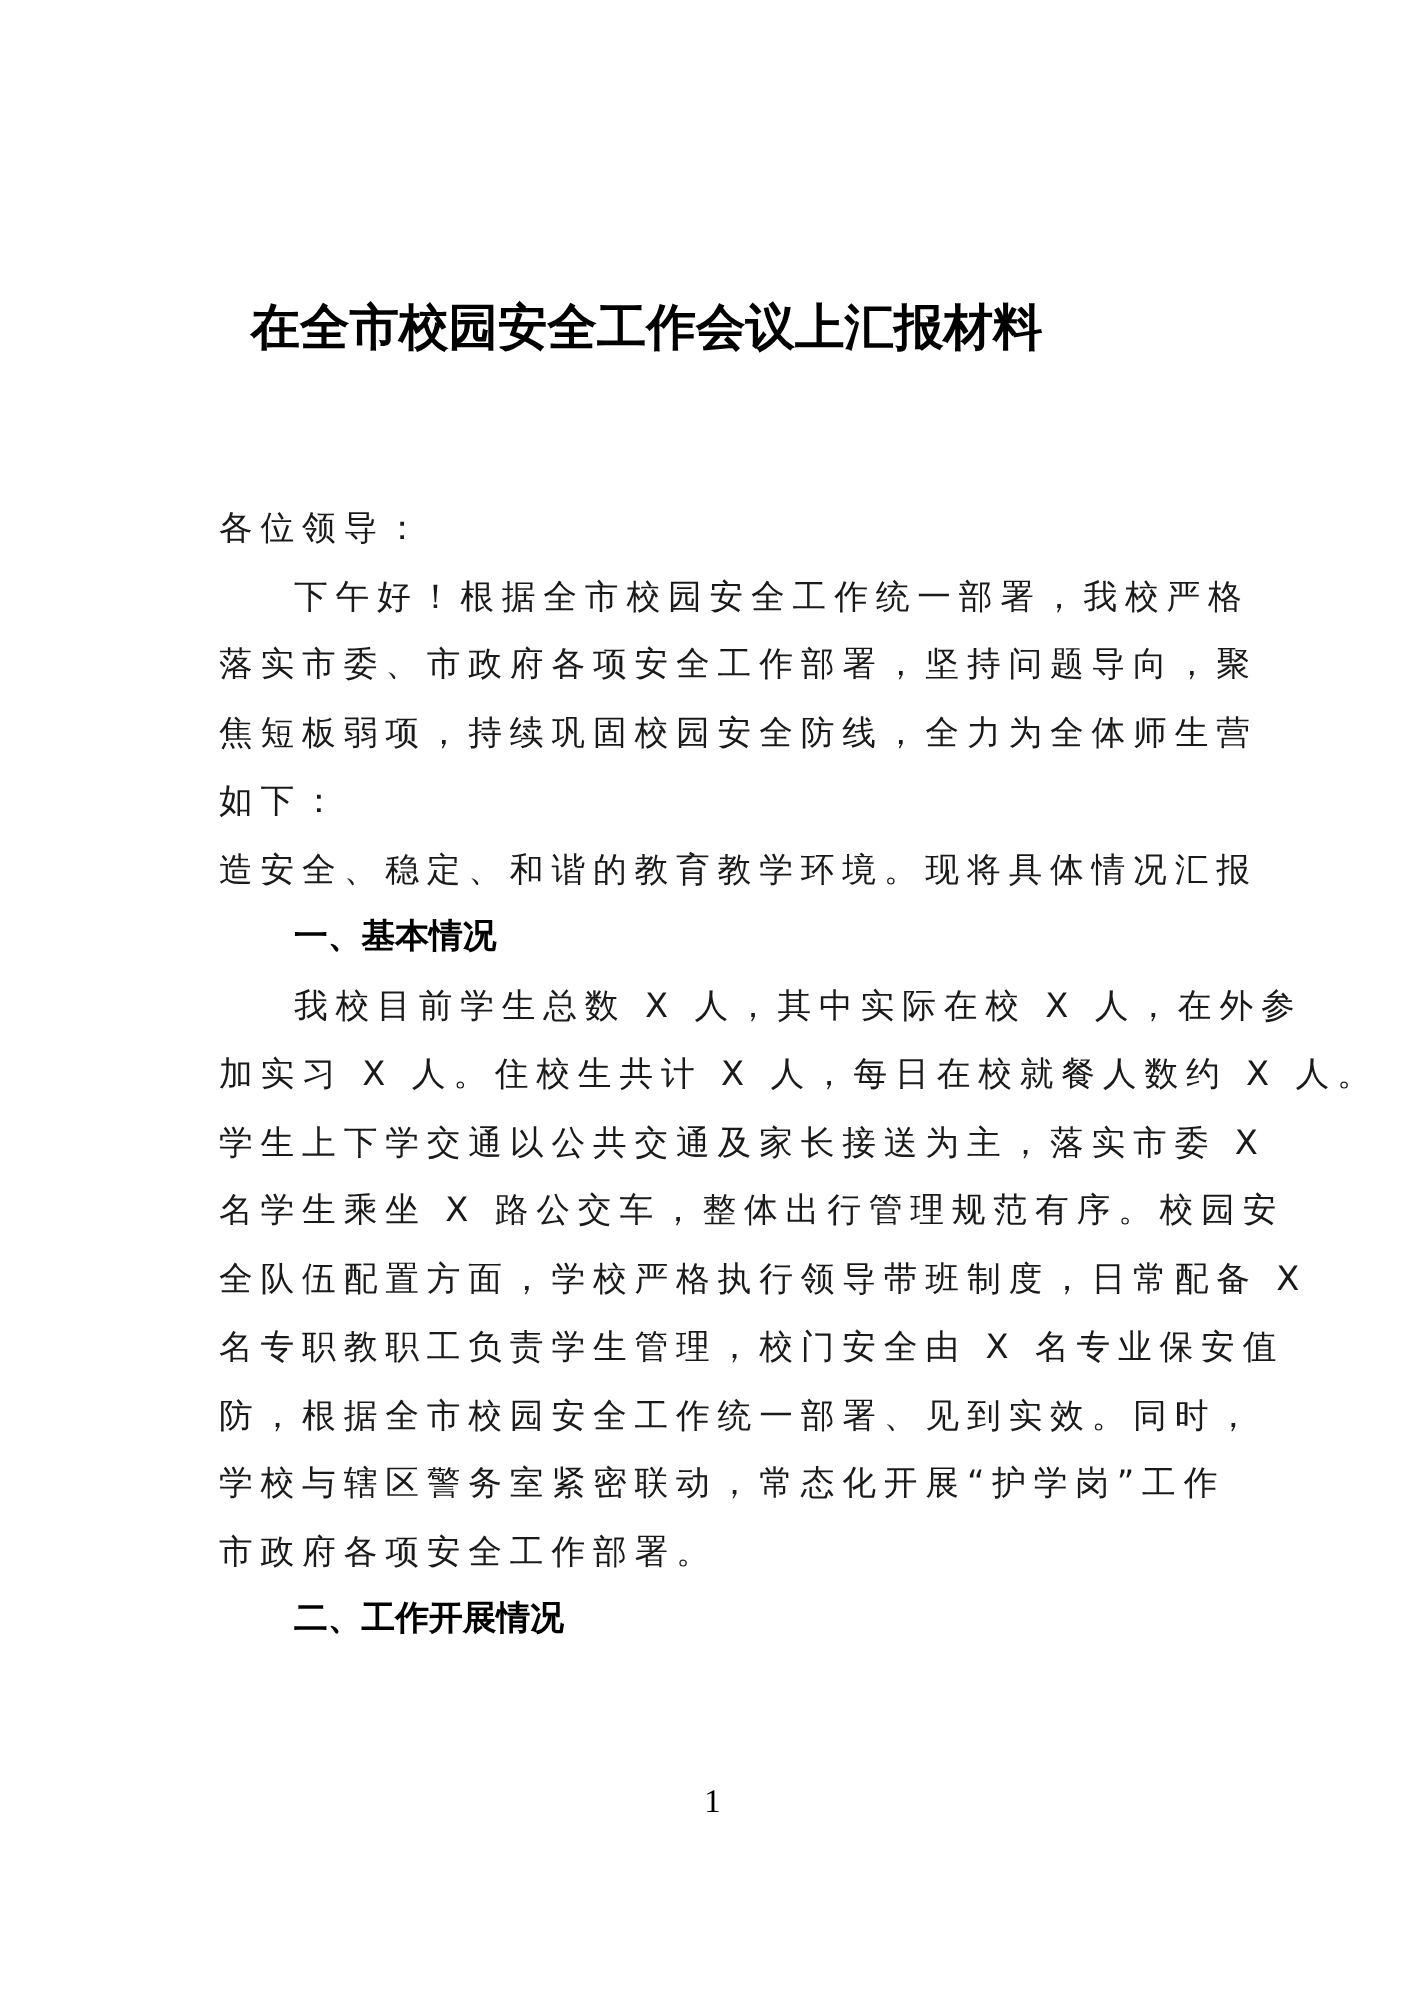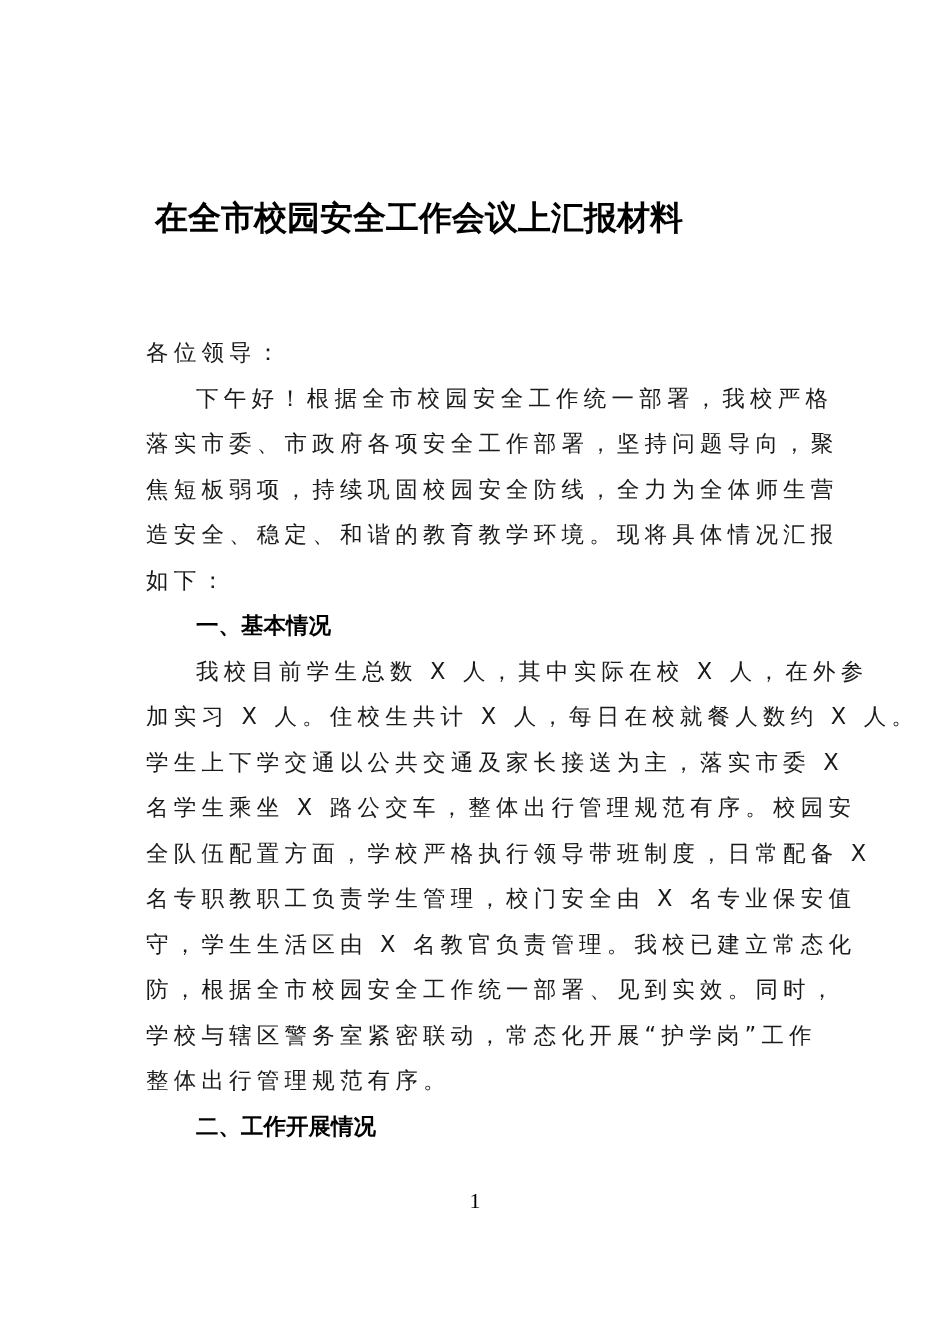--- a/index.html
+++ b/index.html
@@ -18,21 +18,21 @@
   .page {
     position: absolute;
     left: 0; top: 0;
     width: 950px;
     height: 1344px;
     background: #ffffff;
   }
   .title {
     position: absolute;
     top: 196px;
-    left: 0;
+    left: 12px;
     width: 838px;
     text-align: center;
     font-size: 33px;
     font-weight: bold;
     letter-spacing: 0px;
     color: #000000;
     font-family: "DejaVu Serif", "Liberation Serif", serif;
   }
   .body {
     position: absolute;
@@ -53,21 +53,21 @@
   .line.indent {
     padding-left: 50px;
   }
   .heading {
     height: 45.5px;
     line-height: 45.5px;
     font-size: 22.5px;
     font-weight: bold;
     padding-left: 50px;
     white-space: nowrap;
-    font-family: Liberation Serif, serif;
+    font-family: Liberation Mono, monospace;
     color: #000000;
   }
   .page-number {
     position: absolute;
     top: 1188px;
     left: 0;
     width: 950px;
     text-align: center;
     font-size: 22px;
     font-family: "Liberation Serif", "DejaVu Serif", serif;
@@ -79,32 +79,31 @@
 
 <div class="page">
   <div class="title">在全市校园安全工作会议上汇报材料</div>
 
   <div class="body">
     <div class="line">各位领导：</div>
 
     <div class="line indent">下午好！根据全市校园安全工作统一部署，我校严格</div>
     <div class="line">落实市委、市政府各项安全工作部署，坚持问题导向，聚</div>
     <div class="line">焦短板弱项，持续巩固校园安全防线，全力为全体师生营</div>
+    <div class="line">如下：</div>
     <div class="line">造安全、稳定、和谐的教育教学环境。现将具体情况汇报</div>
-    <div class="line">如下：</div>
 
     <div class="heading">一、基本情况</div>
     <div class="line indent">我校目前学生总数 X 人，其中实际在校 X 人，在外参</div>
     <div class="line">加实习 X 人。住校生共计 X 人，每日在校就餐人数约 X 人。</div>
     <div class="line">学生上下学交通以公共交通及家长接送为主，落实市委 X</div>
     <div class="line">名学生乘坐 X 路公交车，整体出行管理规范有序。校园安</div>
     <div class="line">全队伍配置方面，学校严格执行领导带班制度，日常配备 X</div>
     <div class="line">名专职教职工负责学生管理，校门安全由 X 名专业保安值</div>
-    <div class="line">守，学生生活区由 X 名教官负责管理。我校已建立常态化</div>
     <div class="line">防，根据全市校园安全工作统一部署、见到实效。同时，</div>
     <div class="line">学校与辖区警务室紧密联动，常态化开展“护学岗”工作</div>
-    <div class="line">整体出行管理规范有序。</div>
+    <div class="line">市政府各项安全工作部署。</div>
 
     <div class="heading">二、工作开展情况</div>
   </div>
 
   <div class="page-number">1</div>
 </div>
 
 </body></html>

